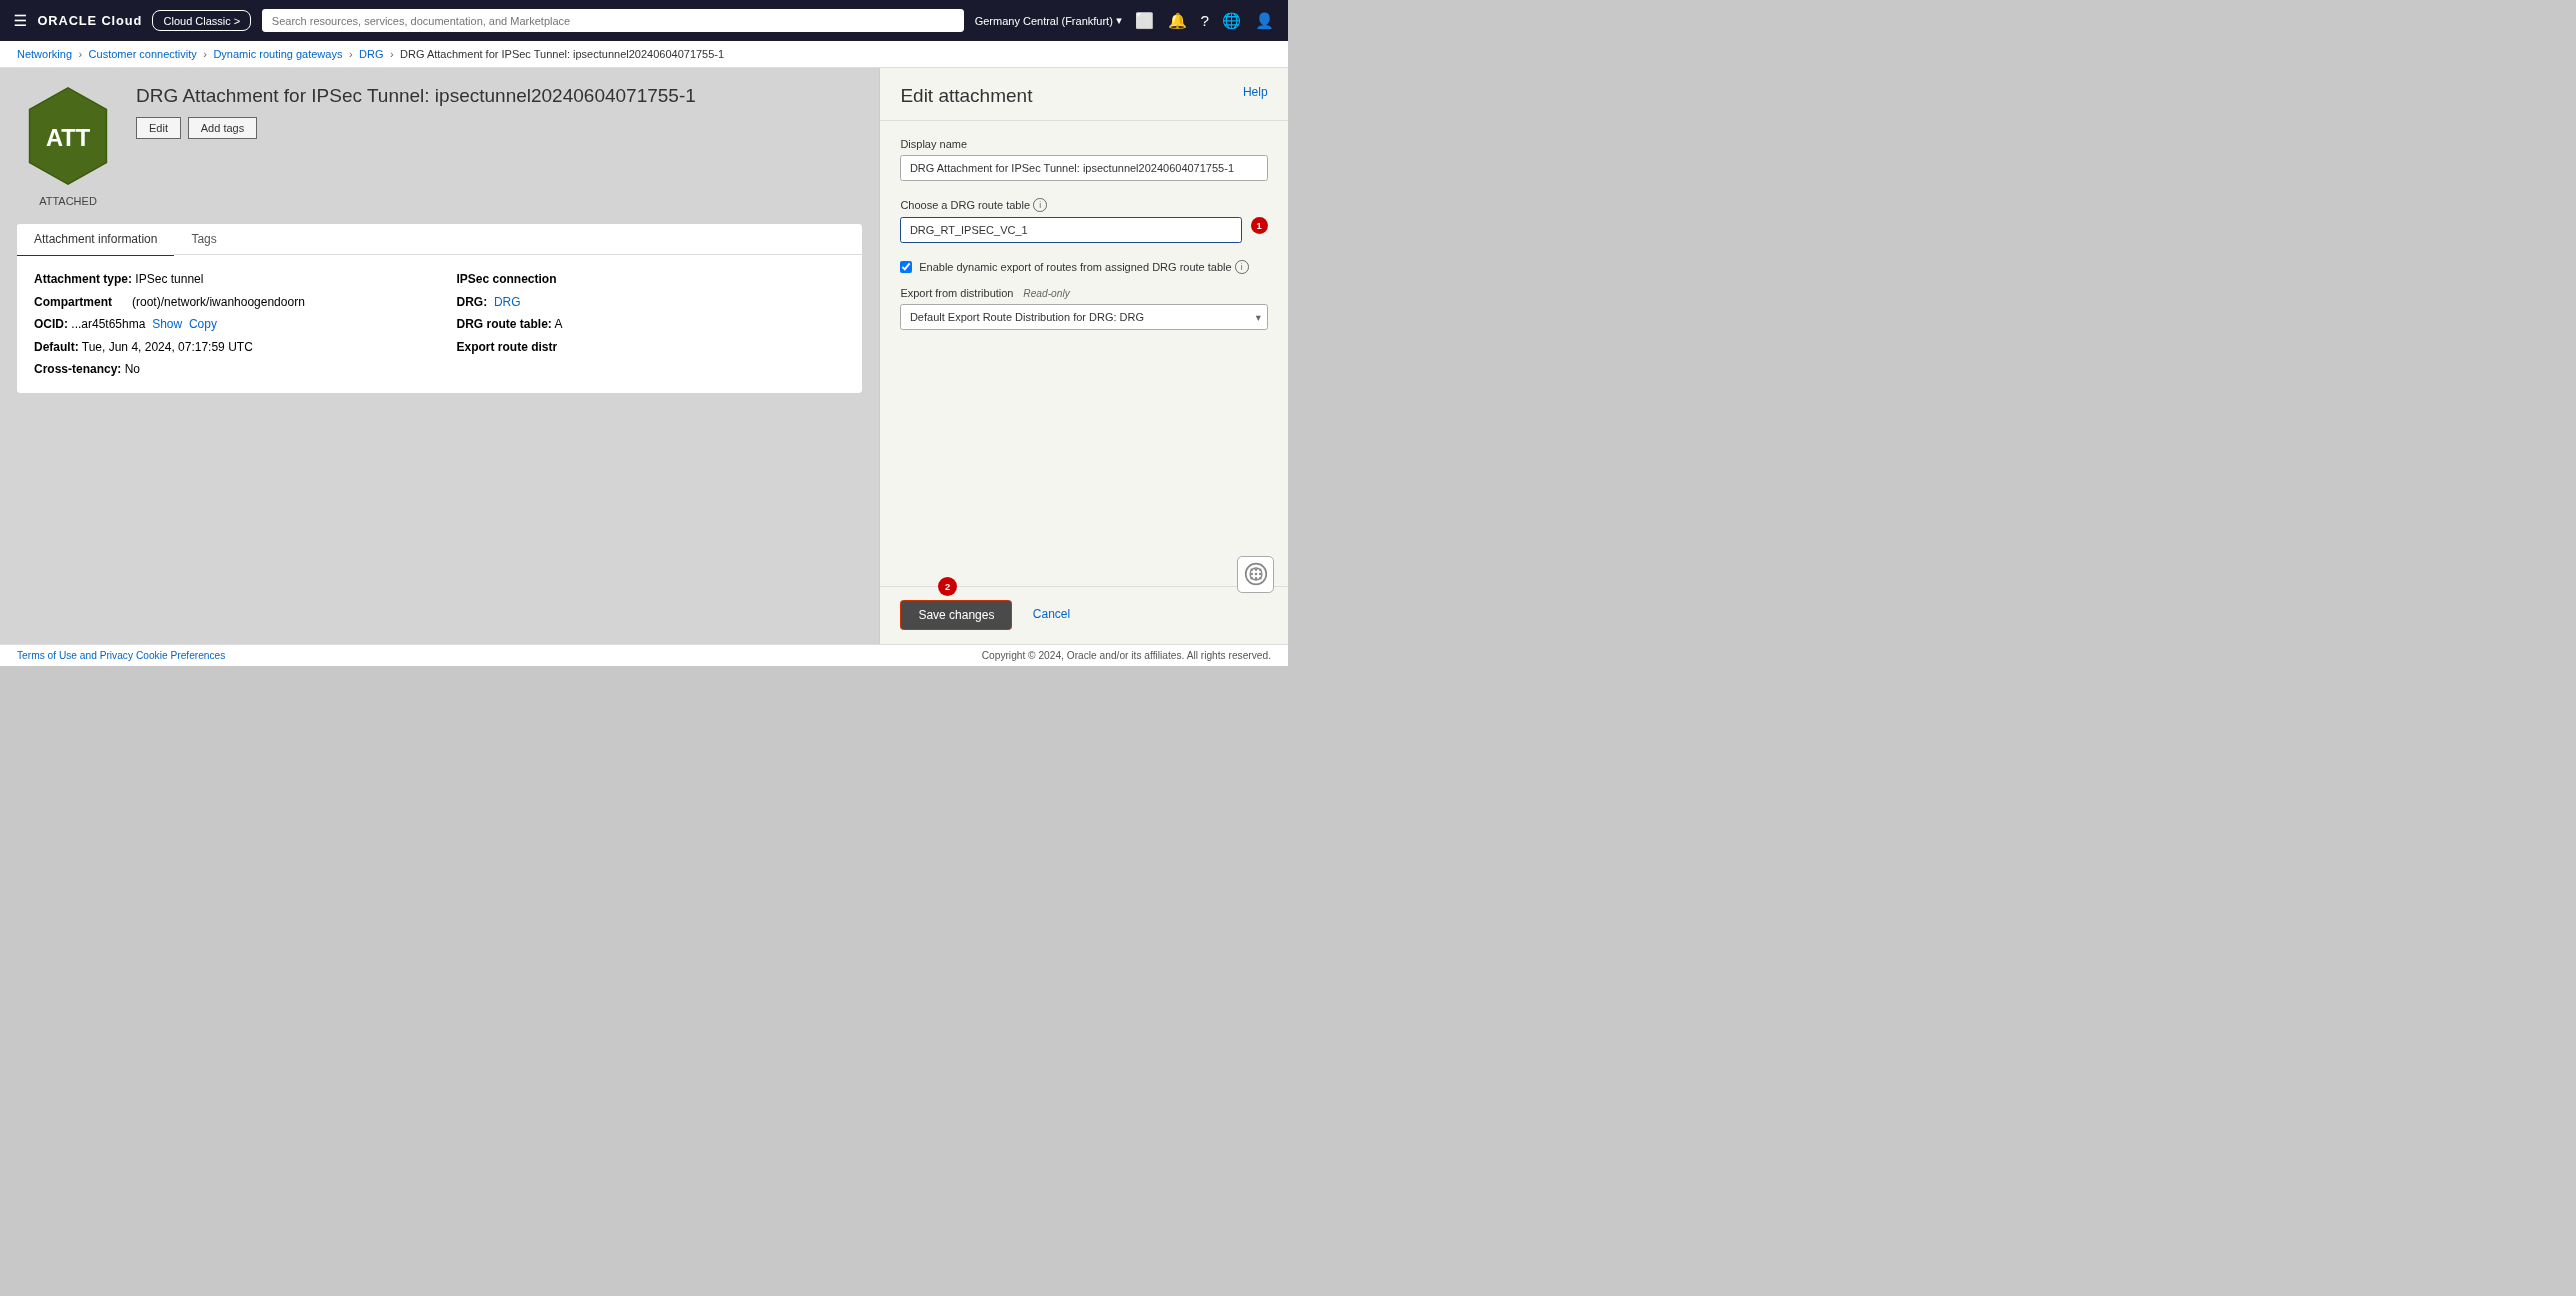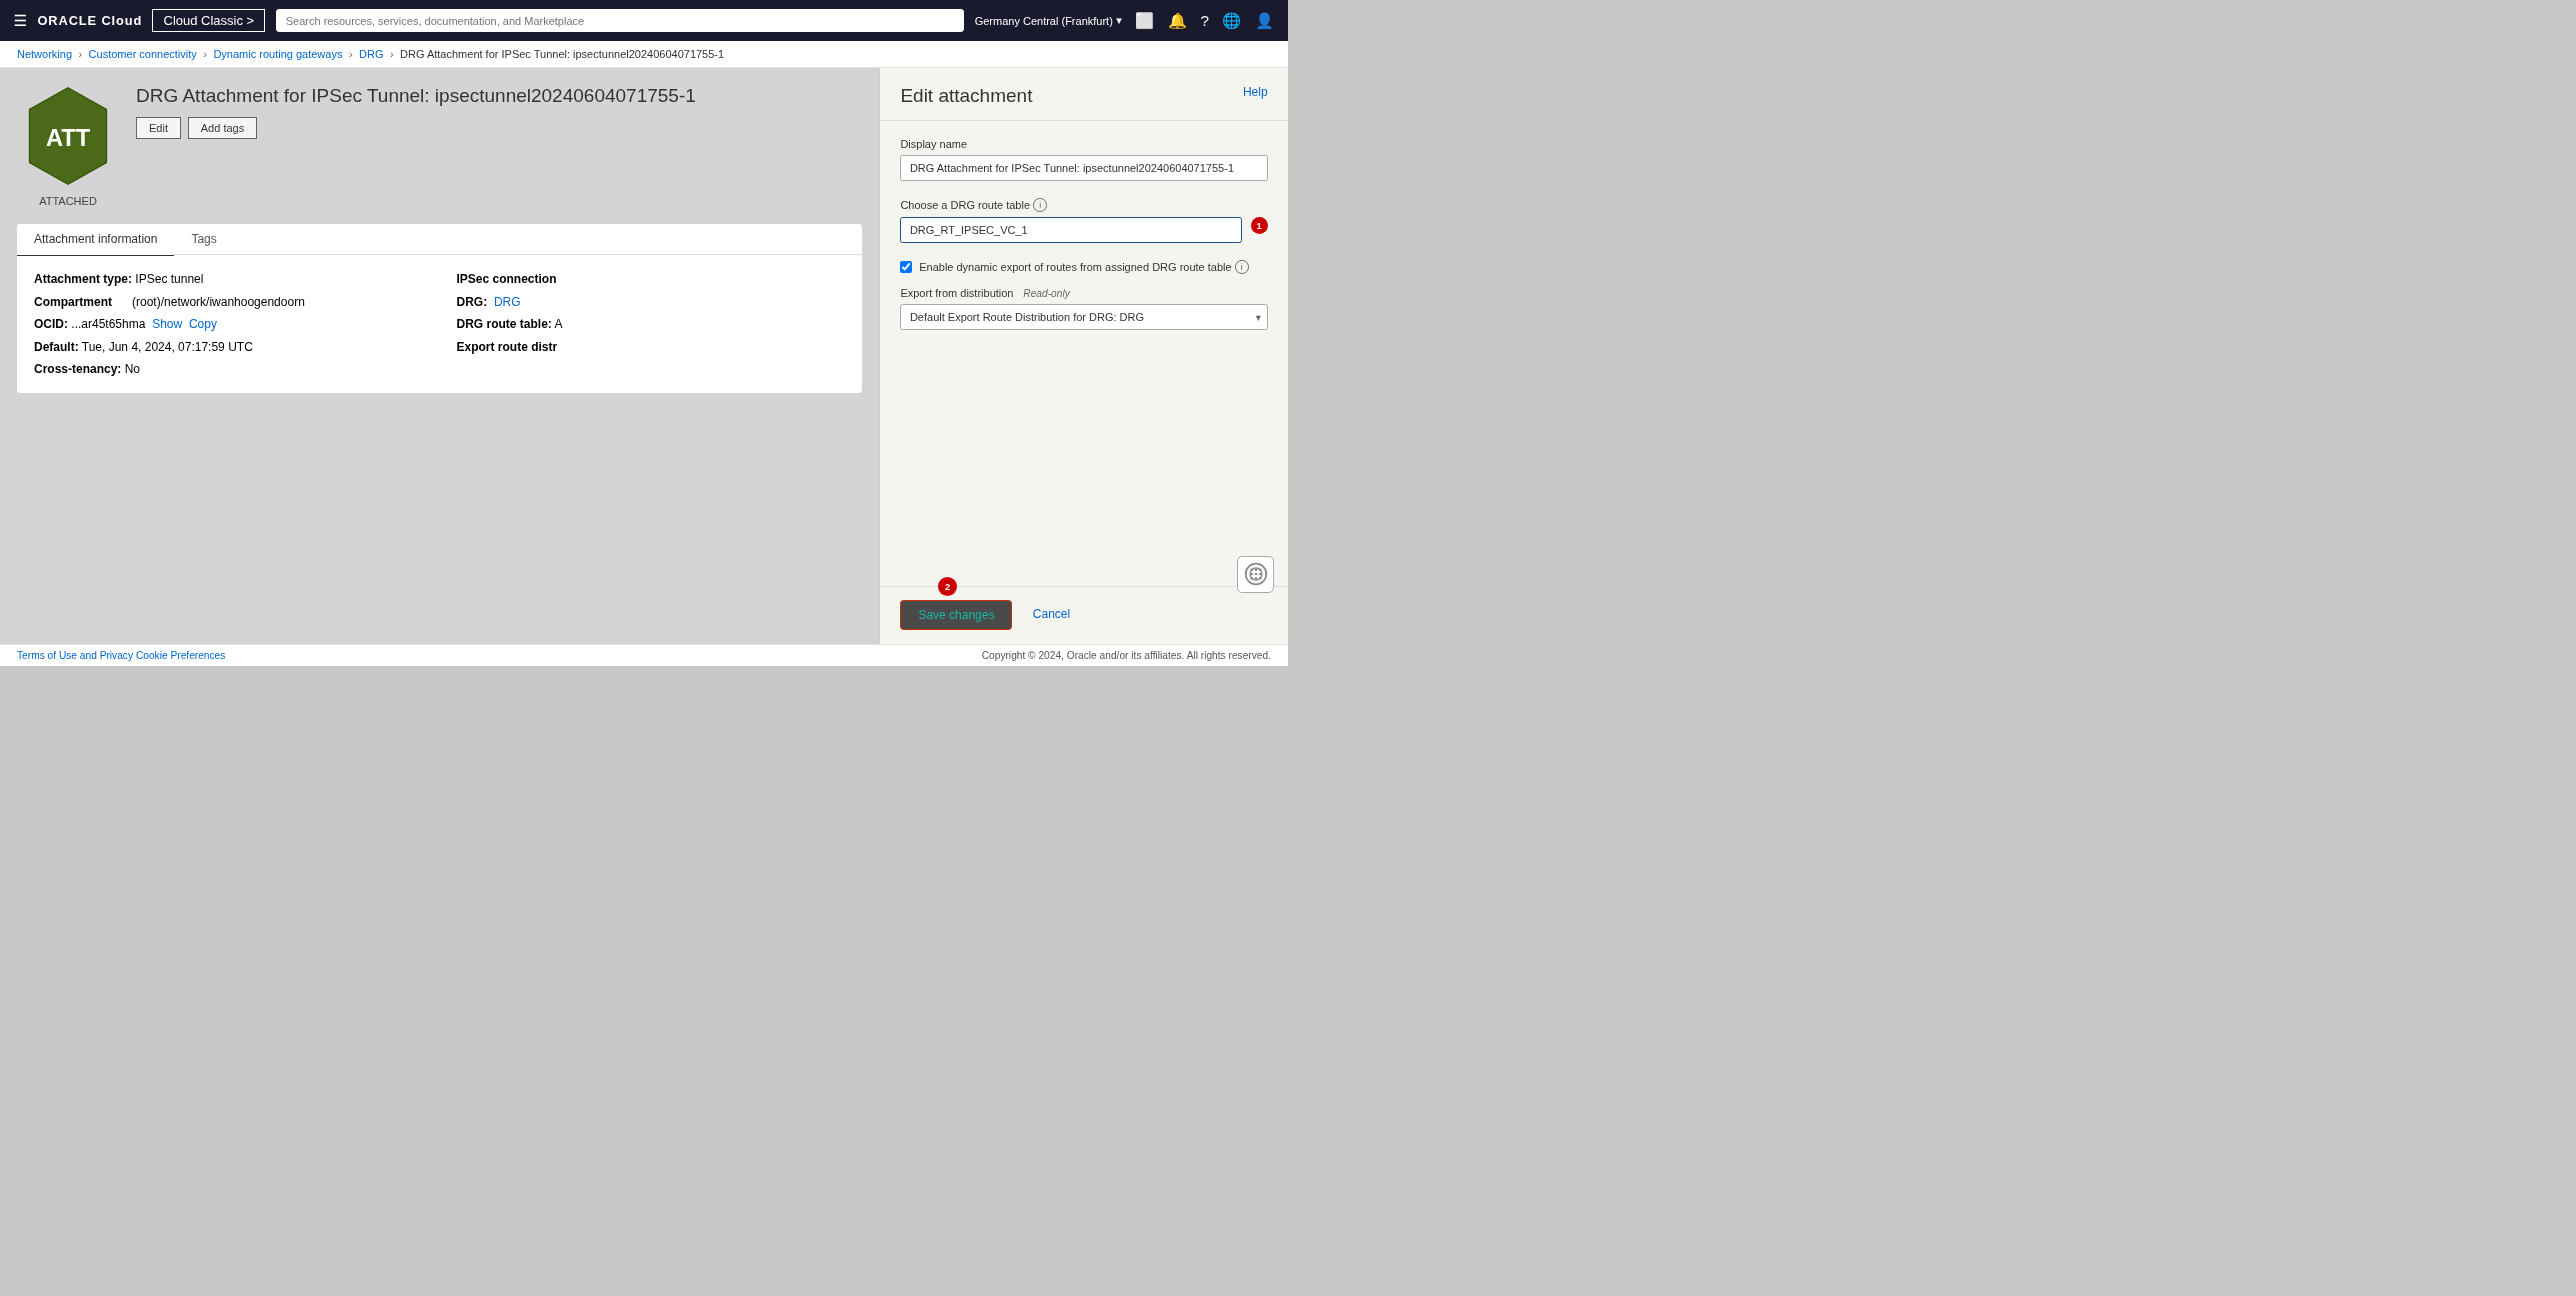--- a/index.html
+++ b/index.html
@@ -14,22 +14,22 @@
       padding: 0 13.6px;
       gap: 10.2px;
     }
     .hamburger-icon { color: white; font-size: 15.3px; cursor: pointer; }
     .oracle-logo { color: white; font-size: 12.8px; font-weight: bold; letter-spacing: 0.9px; white-space: nowrap; }
     .cloud-classic-btn {
       border: 0.9px solid white;
       color: white;
       background: transparent;
       padding: 3.4px 10.2px;
-      border-radius: 0;
-      font-size: 13px;
+      border-radius: 8px;
+      font-size: 11px;
       cursor: pointer;
       white-space: nowrap;
     }
     .search-bar {
       flex: 1;
       background: white;
       border: none;
       border-radius: 3.4px;
       padding: 5.1px 10.2px;
       font-size: 11px;
@@ -355,21 +355,21 @@
       border-radius: 50%;
       display: inline-flex;
       align-items: center;
       justify-content: center;
       font-size: 9.4px;
       font-weight: bold;
     }
 
     .btn-save {
       background: #4a4a4a;
-      color: #14b8a6;
+      color: #ffffff;
       border: 1.7px solid #cc3300;
       padding: 6.8px 17px;
       border-radius: 3.4px;
       font-size: 12px;
       cursor: pointer;
       font-weight: 500;
     }
 
     .btn-cancel {
       background: transparent;

